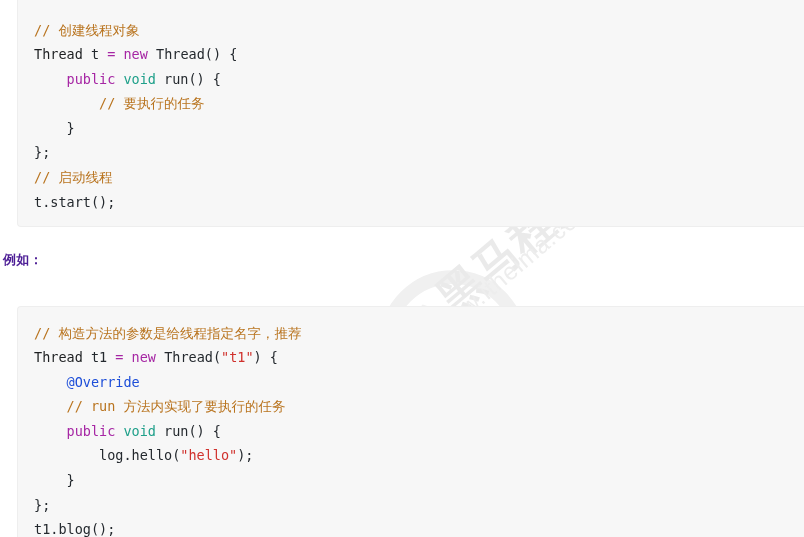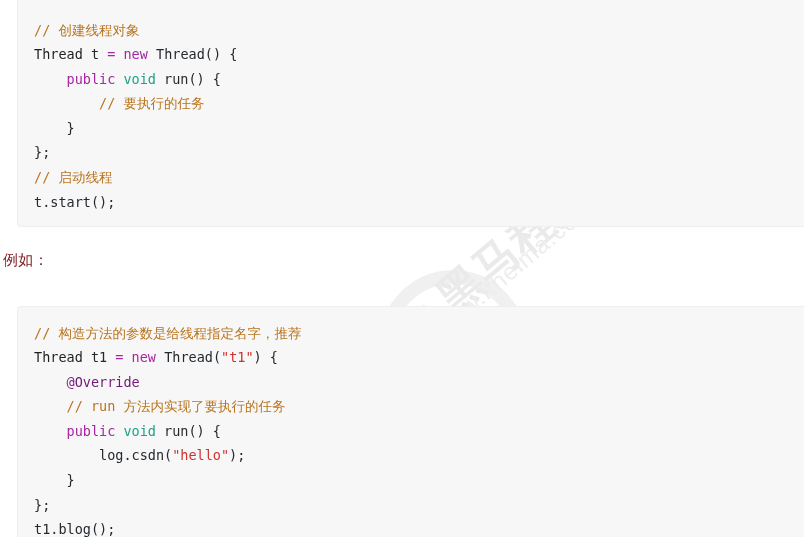--- a/index.html
+++ b/index.html
@@ -100,24 +100,25 @@
     width: 800px;
     padding: 18px 16px 12px 16px;
     border-top: none;
     border-right: none;
     border-top-left-radius: 0;
     border-top-right-radius: 0;
   }
 
   .prose-line {
     position: absolute;
-    font-size: 15px;
-    color: #7f1d1d;
+    font-size: 13px;
+    color: #4c1d95;
     line-height: 20px;
     letter-spacing: 0.2px;
+    font-weight: bold;
   }
   #example-label {
     left: 3px;
     top: 250px;
   }
 
   
   #code-block-2 {
     position: absolute;
     left: 17px;
@@ -131,21 +132,21 @@
   }
 
   
   .tok-com  { color: #b9741f; font-style: normal; }
   .tok-kw   { color: #a626a4; }
   .tok-type { color: #1d1f21; }
   .tok-ret  { color: #1fa08a; }
   .tok-str  { color: #d0312d; }
   .tok-op   { color: #a626a4; }
   .tok-pln  { color: #24292e; }
-  .tok-ann  { color: #701a75; }
+  .tok-ann  { color: #1d4ed8; }
   .tok-punc { color: #24292e; }
 </style>
 </head>
 <body>
 
 <div id="watermark-layer">
 
   <svg class="wm-logo" viewBox="0 0 100 100" aria-hidden="true">
     <circle cx="50" cy="50" r="44" fill="none" stroke="#f0f0f0" stroke-width="9"></circle>
     <path d="M30 24 C20 34 18 50 24 62 C30 74 44 80 56 76 C50 66 44 58 42 48
@@ -172,18 +173,18 @@
 <span><span class="tok-com">// 启动线程</span></span>
 <span><span class="tok-pln">t.start();</span></span></pre>
 
   <div id="example-label" class="prose-line">例如：</div>
 
   <pre id="code-block-2" class="code-block"><span><span class="tok-com">// 构造方法的参数是给线程指定名字，推荐</span></span>
 <span><span class="tok-type">Thread</span><span class="tok-pln"> </span><span class="tok-pln">t1</span><span class="tok-pln"> </span><span class="tok-op">=</span><span class="tok-pln"> </span><span class="tok-kw">new</span><span class="tok-pln"> </span><span class="tok-pln">Thread(</span><span class="tok-str">"t1"</span><span class="tok-pln">) {</span></span>
 <span><span class="tok-pln">    </span><span class="tok-ann">@Override</span></span>
 <span><span class="tok-pln">    </span><span class="tok-com">// run 方法内实现了要执行的任务</span></span>
 <span><span class="tok-pln">    </span><span class="tok-kw">public</span><span class="tok-pln"> </span><span class="tok-ret">void</span><span class="tok-pln"> </span><span class="tok-pln">run() {</span></span>
-<span><span class="tok-pln">        </span><span class="tok-pln">log.csdn(</span><span class="tok-str">"hello"</span><span class="tok-pln">);</span></span>
+<span><span class="tok-pln">        </span><span class="tok-pln">log.hello(</span><span class="tok-str">"hello"</span><span class="tok-pln">);</span></span>
 <span><span class="tok-pln">    </span><span class="tok-punc">}</span></span>
 <span><span class="tok-punc">};</span></span>
 <span><span class="tok-pln">t1.blog();</span></span></pre>
 
 </div>
 
 </body></html>

